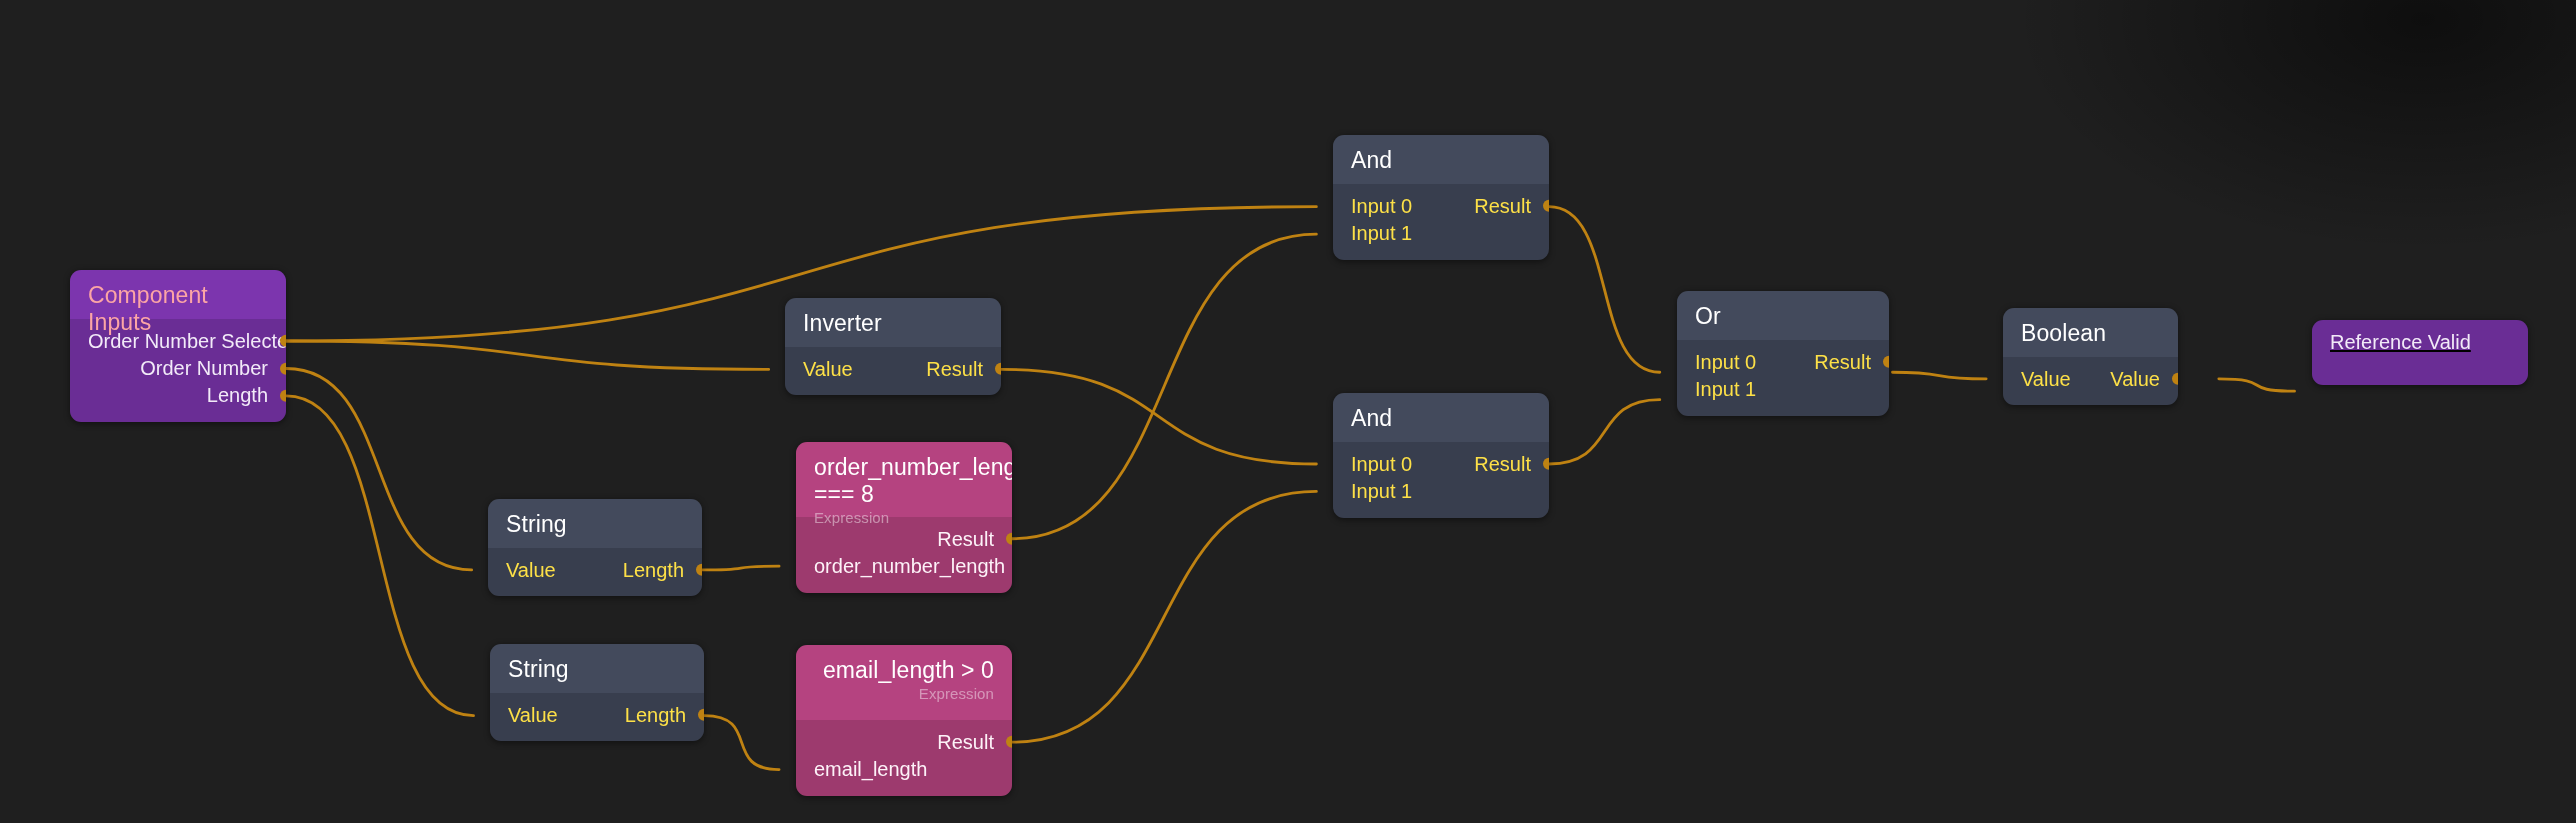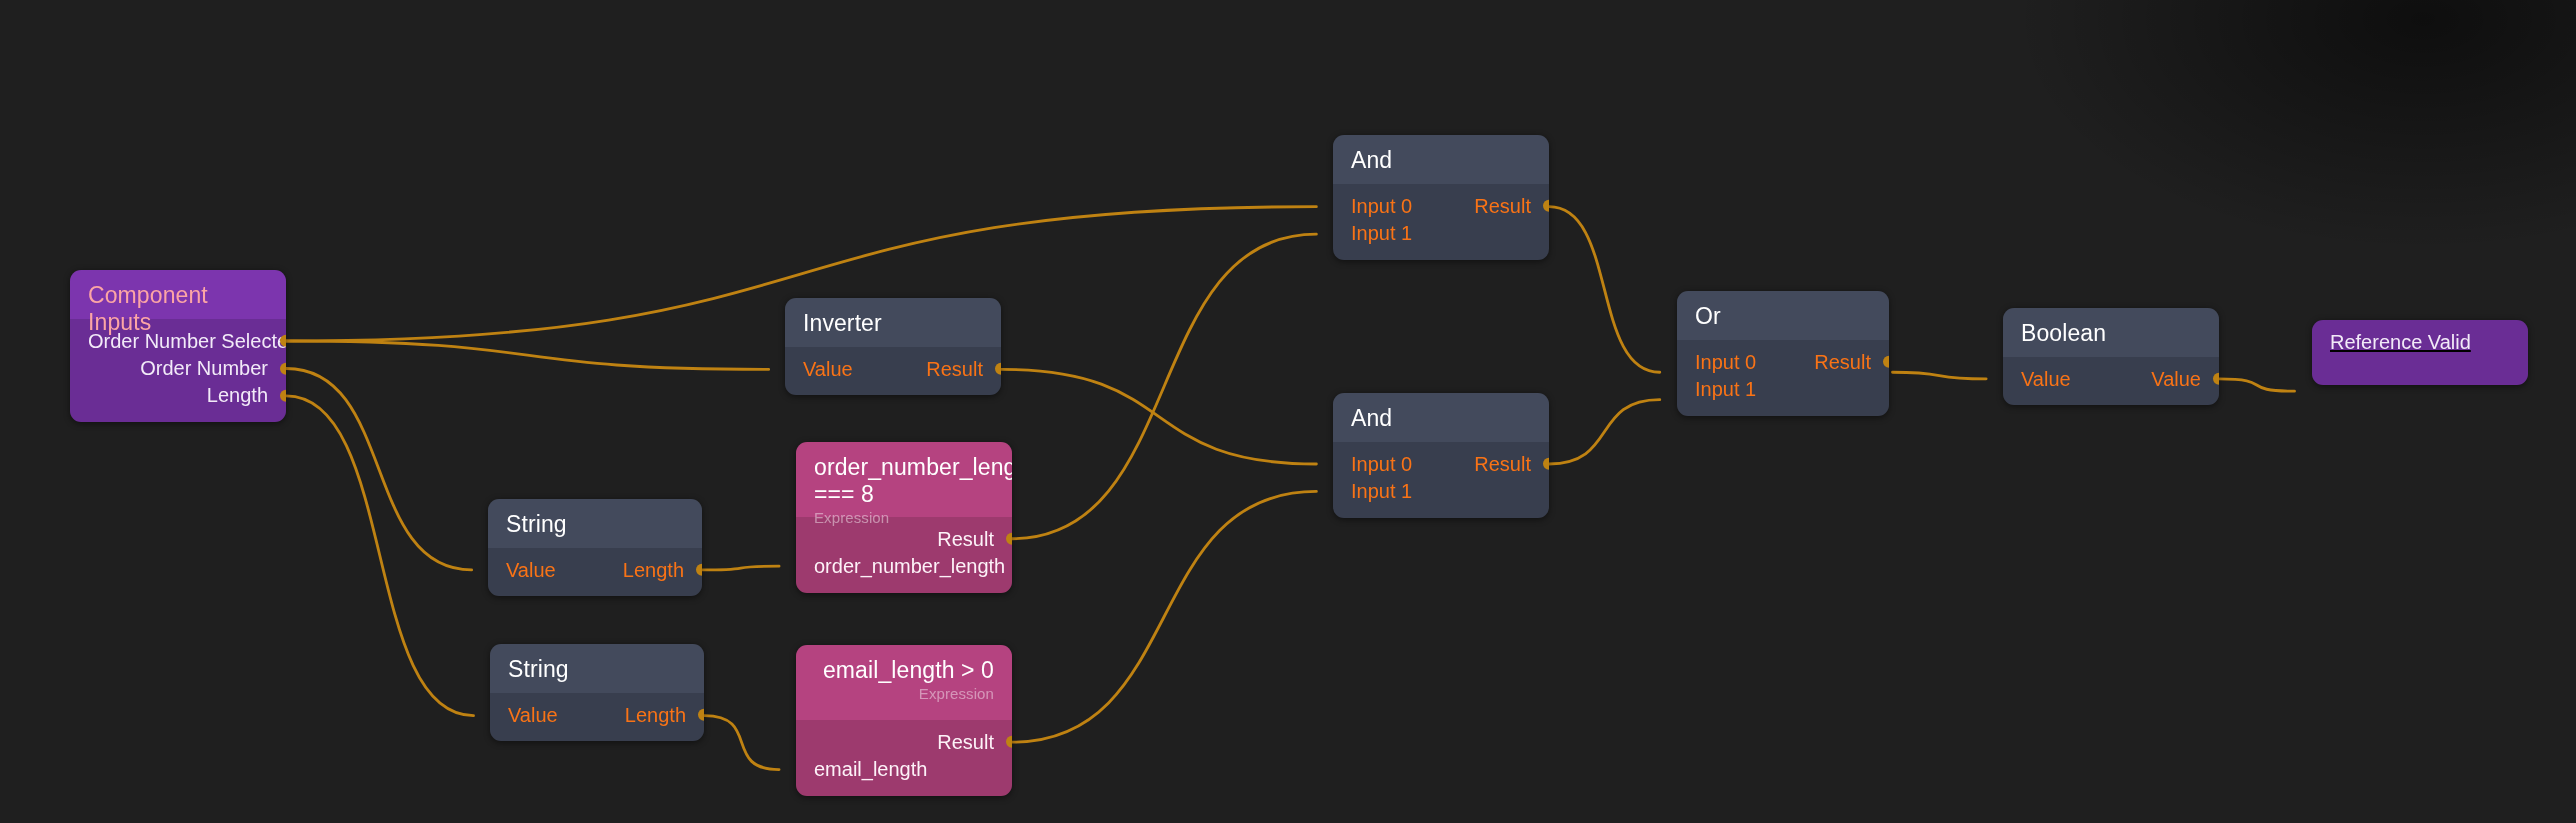--- a/index.html
+++ b/index.html
@@ -51,21 +51,21 @@
     box-sizing: border-box;
     padding: 8.5px 0 12.3px 0;
   }
   .row {
     position: relative;
     display: flex;
     justify-content: space-between;
     align-items: center;
     height: 27.4px;
     padding: 0 18px;
-    color: #f97316;
+    color: #fde047;
     font-size: 20px;
     white-space: nowrap;
   }
   .row .lbl-in  { text-align: left; }
   .row .lbl-out { margin-left: auto; text-align: right; }
   .row.only-out .lbl-out { margin-left: auto; }
   .row.only-in  { justify-content: flex-start; }
 
   
   .n-slate .hdr  { background: #434a5c; }
@@ -214,21 +214,21 @@
           <div class="row">
             <span class="lbl-in">Input 0</span>
             <span class="lbl-out">Result</span>
             <span class="pin out"></span>
           </div>
           <div class="row only-in">
             <span class="lbl-in">Input 1</span>
           </div>
         </div>
       </div>
-      <div class="node n-slate" style="left: 2003px; top: 308px; width: 216px;">
+      <div class="node n-slate" style="left: 2003px; top: 308px; width: 175px;">
         <div class="hdr" style="height: 49px;"><span>Boolean</span></div>
         <div class="body" style="height: 48px;">
           <div class="row">
             <span class="lbl-in">Value</span>
             <span class="lbl-out">Value</span>
             <span class="pin out"></span>
           </div>
         </div>
       </div>
       <div class="node n-purple" style="left: 2312px; top: 320px; width: 216px;">

